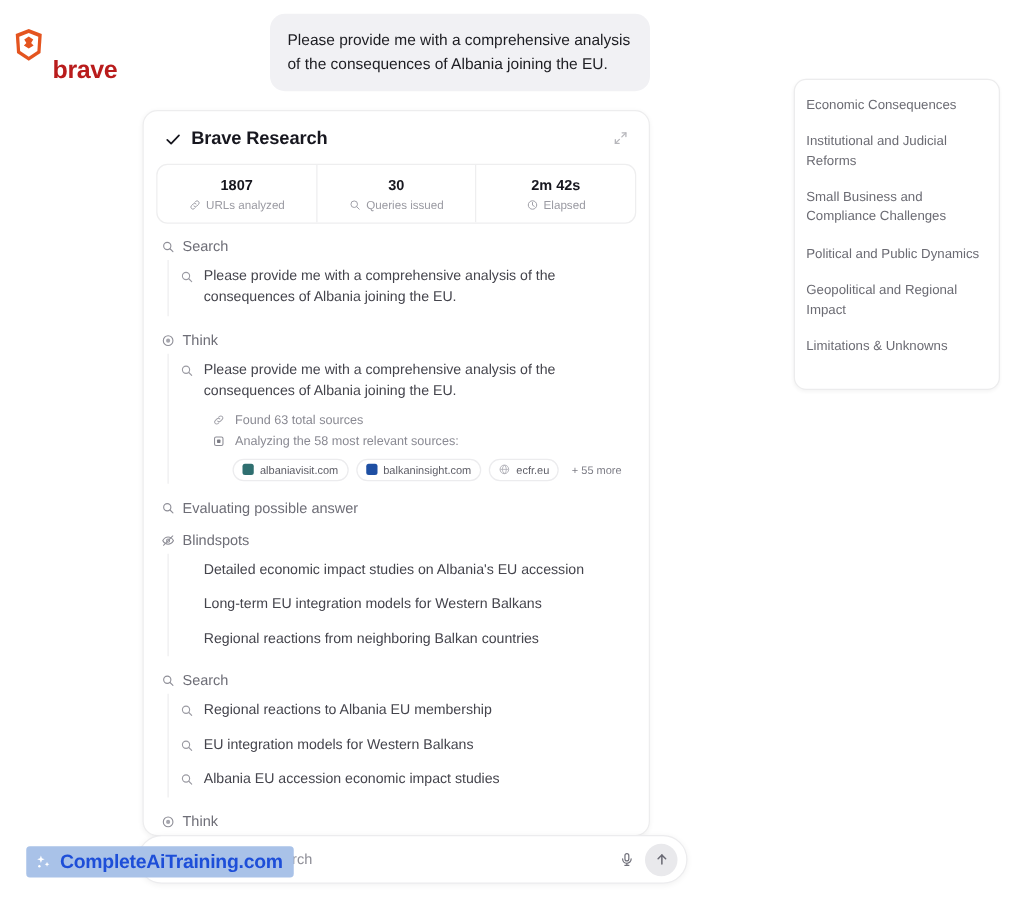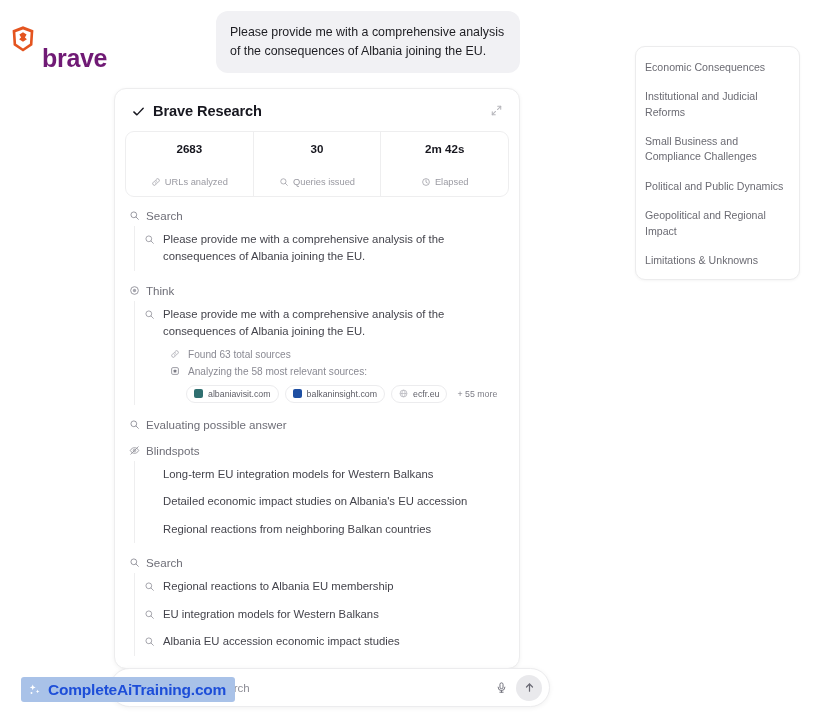--- a/index.html
+++ b/index.html
@@ -13,46 +13,46 @@
   body { position: relative; }
 
   
   .brave-logo {
     position: absolute;
     left: 10px; top: 6px;
     display: flex; align-items: center; gap: 6px;
   }
   .brave-mark { width: 26px; height: 28px; display: block; }
   .brave-word {
-    font-size: 25px; font-weight: 700; color: #701a75;
+    font-size: 20px; font-weight: 700; color: #b91c1c;
     letter-spacing: -0.3px; line-height: 1; margin-top: 40px;
   }
 
   
   .prompt-bubble {
     position: absolute;
     left: 216px; top: 11px;
     width: 304px;
     background: #f1f1f4;
     border-radius: 12px;
     padding: 12px 14px;
     font-size: 12.4px;
     line-height: 1.55;
     color: #1d1d22;
   }
 
   
   .side-panel {
     position: absolute;
-    left: 635px; top: 46px;
+    left: 635px; top: 63px;
     width: 165px;
     background: #ffffff;
     border: 1px solid #ececed;
     border-radius: 10px;
-    padding: 6px 0 4px 0;
+    padding: 6px 0 19px 0;
     box-shadow: 0 1px 3px rgba(0,0,0,0.045);
   }
   .side-item {
     padding: 7px 9px 7px 9px;
     font-size: 10.6px;
     line-height: 1.45;
     color: #6b6b73;
     cursor: pointer;
   }
 
@@ -94,21 +94,21 @@
     flex: 1 1 0;
     padding: 9px 4px 9px 4px;
     text-align: center;
     border-right: 1px solid #eeeeef;
   }
   .stat:last-child { border-right: none; }
   .stat-value { font-size: 11.6px; font-weight: 700; color: #17171f; line-height: 1.35; }
   .stat-label {
     font-size: 9.3px; color: #9a9aa2;
     display: flex; align-items: flex-start; justify-content: center; gap: 4px;
-    margin-top: 20px;
+    margin-top: 2px;
   }
   .stat-label svg { width: 10px; height: 10px; flex: 0 0 auto; }
 
   
   .dr-body { padding: 10px 14px 0 14px; }
 
   .step-head {
     display: flex; align-items: center; gap: 6px;
     font-size: 11.6px; color: #6e6e77;
     margin: 13px 0 4px 0;
@@ -243,21 +243,21 @@
         <path d="M9.5 2.8 h3.7 v3.7" fill="none" stroke="#7c7c85" stroke-width="1.3" stroke-linecap="round" stroke-linejoin="round"></path>
         <path d="M13.2 2.8 L9.2 6.8" fill="none" stroke="#7c7c85" stroke-width="1.3" stroke-linecap="round"></path>
         <path d="M6.5 13.2 h-3.7 v-3.7" fill="none" stroke="#7c7c85" stroke-width="1.3" stroke-linecap="round" stroke-linejoin="round"></path>
         <path d="M2.8 13.2 L6.8 9.2" fill="none" stroke="#7c7c85" stroke-width="1.3" stroke-linecap="round"></path>
       </svg>
     </div>
   </div>
 
   <div class="stats">
     <div class="stat">
-      <div class="stat-value">2683</div>
+      <div class="stat-value">1807</div>
       <div class="stat-label">
         <svg viewBox="0 0 16 16">
           <path d="M6.6 9.4 a2.6 2.6 0 0 0 3.7 0 l2.2-2.2 a2.6 2.6 0 0 0-3.7-3.7 l-1 1" fill="none" stroke="#9a9aa2" stroke-width="1.2" stroke-linecap="round"></path>
           <path d="M9.4 6.6 a2.6 2.6 0 0 0-3.7 0 l-2.2 2.2 a2.6 2.6 0 0 0 3.7 3.7 l1-1" fill="none" stroke="#9a9aa2" stroke-width="1.2" stroke-linecap="round"></path>
         </svg>
         <span>URLs analyzed</span>
       </div>
     </div>
     <div class="stat">
       <div class="stat-value">30</div>
@@ -366,24 +366,24 @@
     <div class="step-head">
       <svg viewBox="0 0 16 16">
         <path d="M1.8 8 C3.4 5.2 5.6 3.9 8 3.9 C10.4 3.9 12.6 5.2 14.2 8 C12.6 10.8 10.4 12.1 8 12.1 C5.6 12.1 3.4 10.8 1.8 8 Z" fill="none" stroke="#8f8f98" stroke-width="1.2"></path>
         <circle cx="8" cy="8" r="1.8" fill="none" stroke="#8f8f98" stroke-width="1.2"></circle>
         <path d="M2.6 13.4 L13.4 2.6" stroke="#8f8f98" stroke-width="1.2" stroke-linecap="round"></path>
       </svg>
       <span>Blindspots</span>
     </div>
     <div class="step-group">
       <div class="step-row plain">
+        <span class="step-text">Detailed economic impact studies on Albania's EU accession</span>
+      </div>
+      <div class="step-row plain">
         <span class="step-text">Long-term EU integration models for Western Balkans</span>
-      </div>
-      <div class="step-row plain">
-        <span class="step-text">Detailed economic impact studies on Albania's EU accession</span>
       </div>
       <div class="step-row plain">
         <span class="step-text">Regional reactions from neighboring Balkan countries</span>
       </div>
     </div>
 
     <div class="step-head">
       <svg viewBox="0 0 16 16">
         <circle cx="7" cy="7" r="4.2" fill="none" stroke="#8f8f98" stroke-width="1.3"></circle>
         <path d="M10.2 10.2 L13.6 13.6" stroke="#8f8f98" stroke-width="1.3" stroke-linecap="round"></path>

